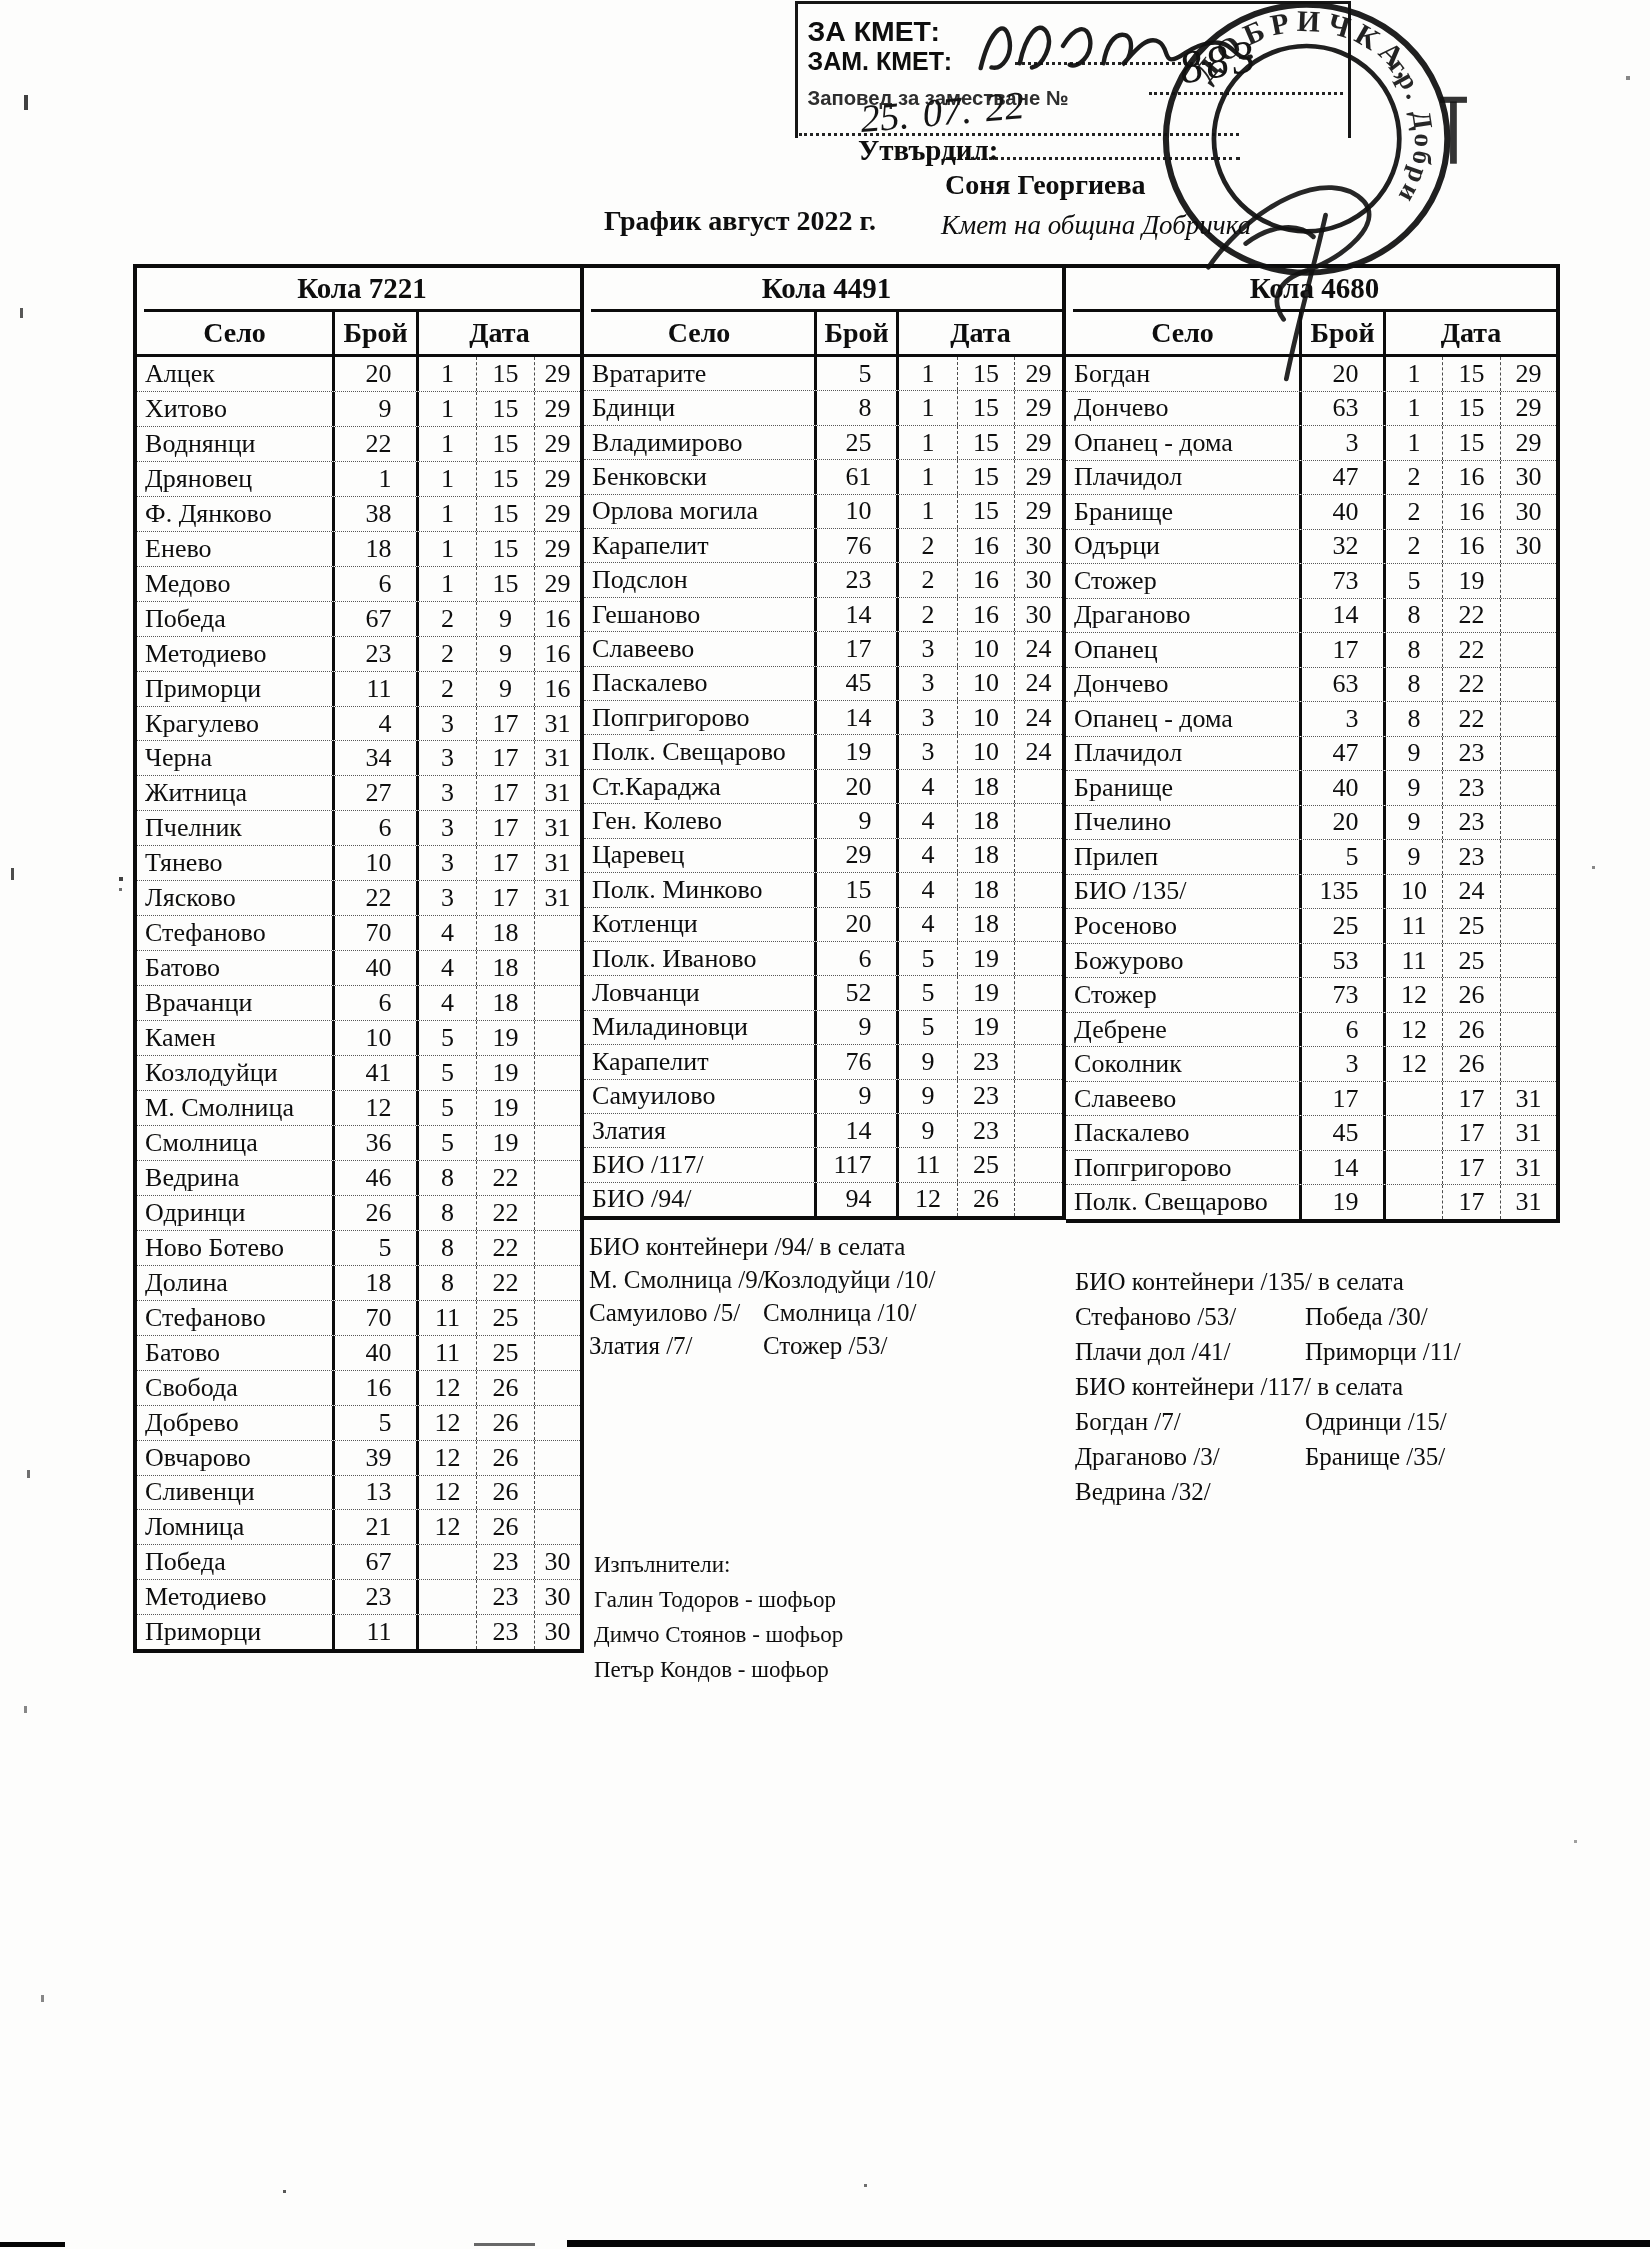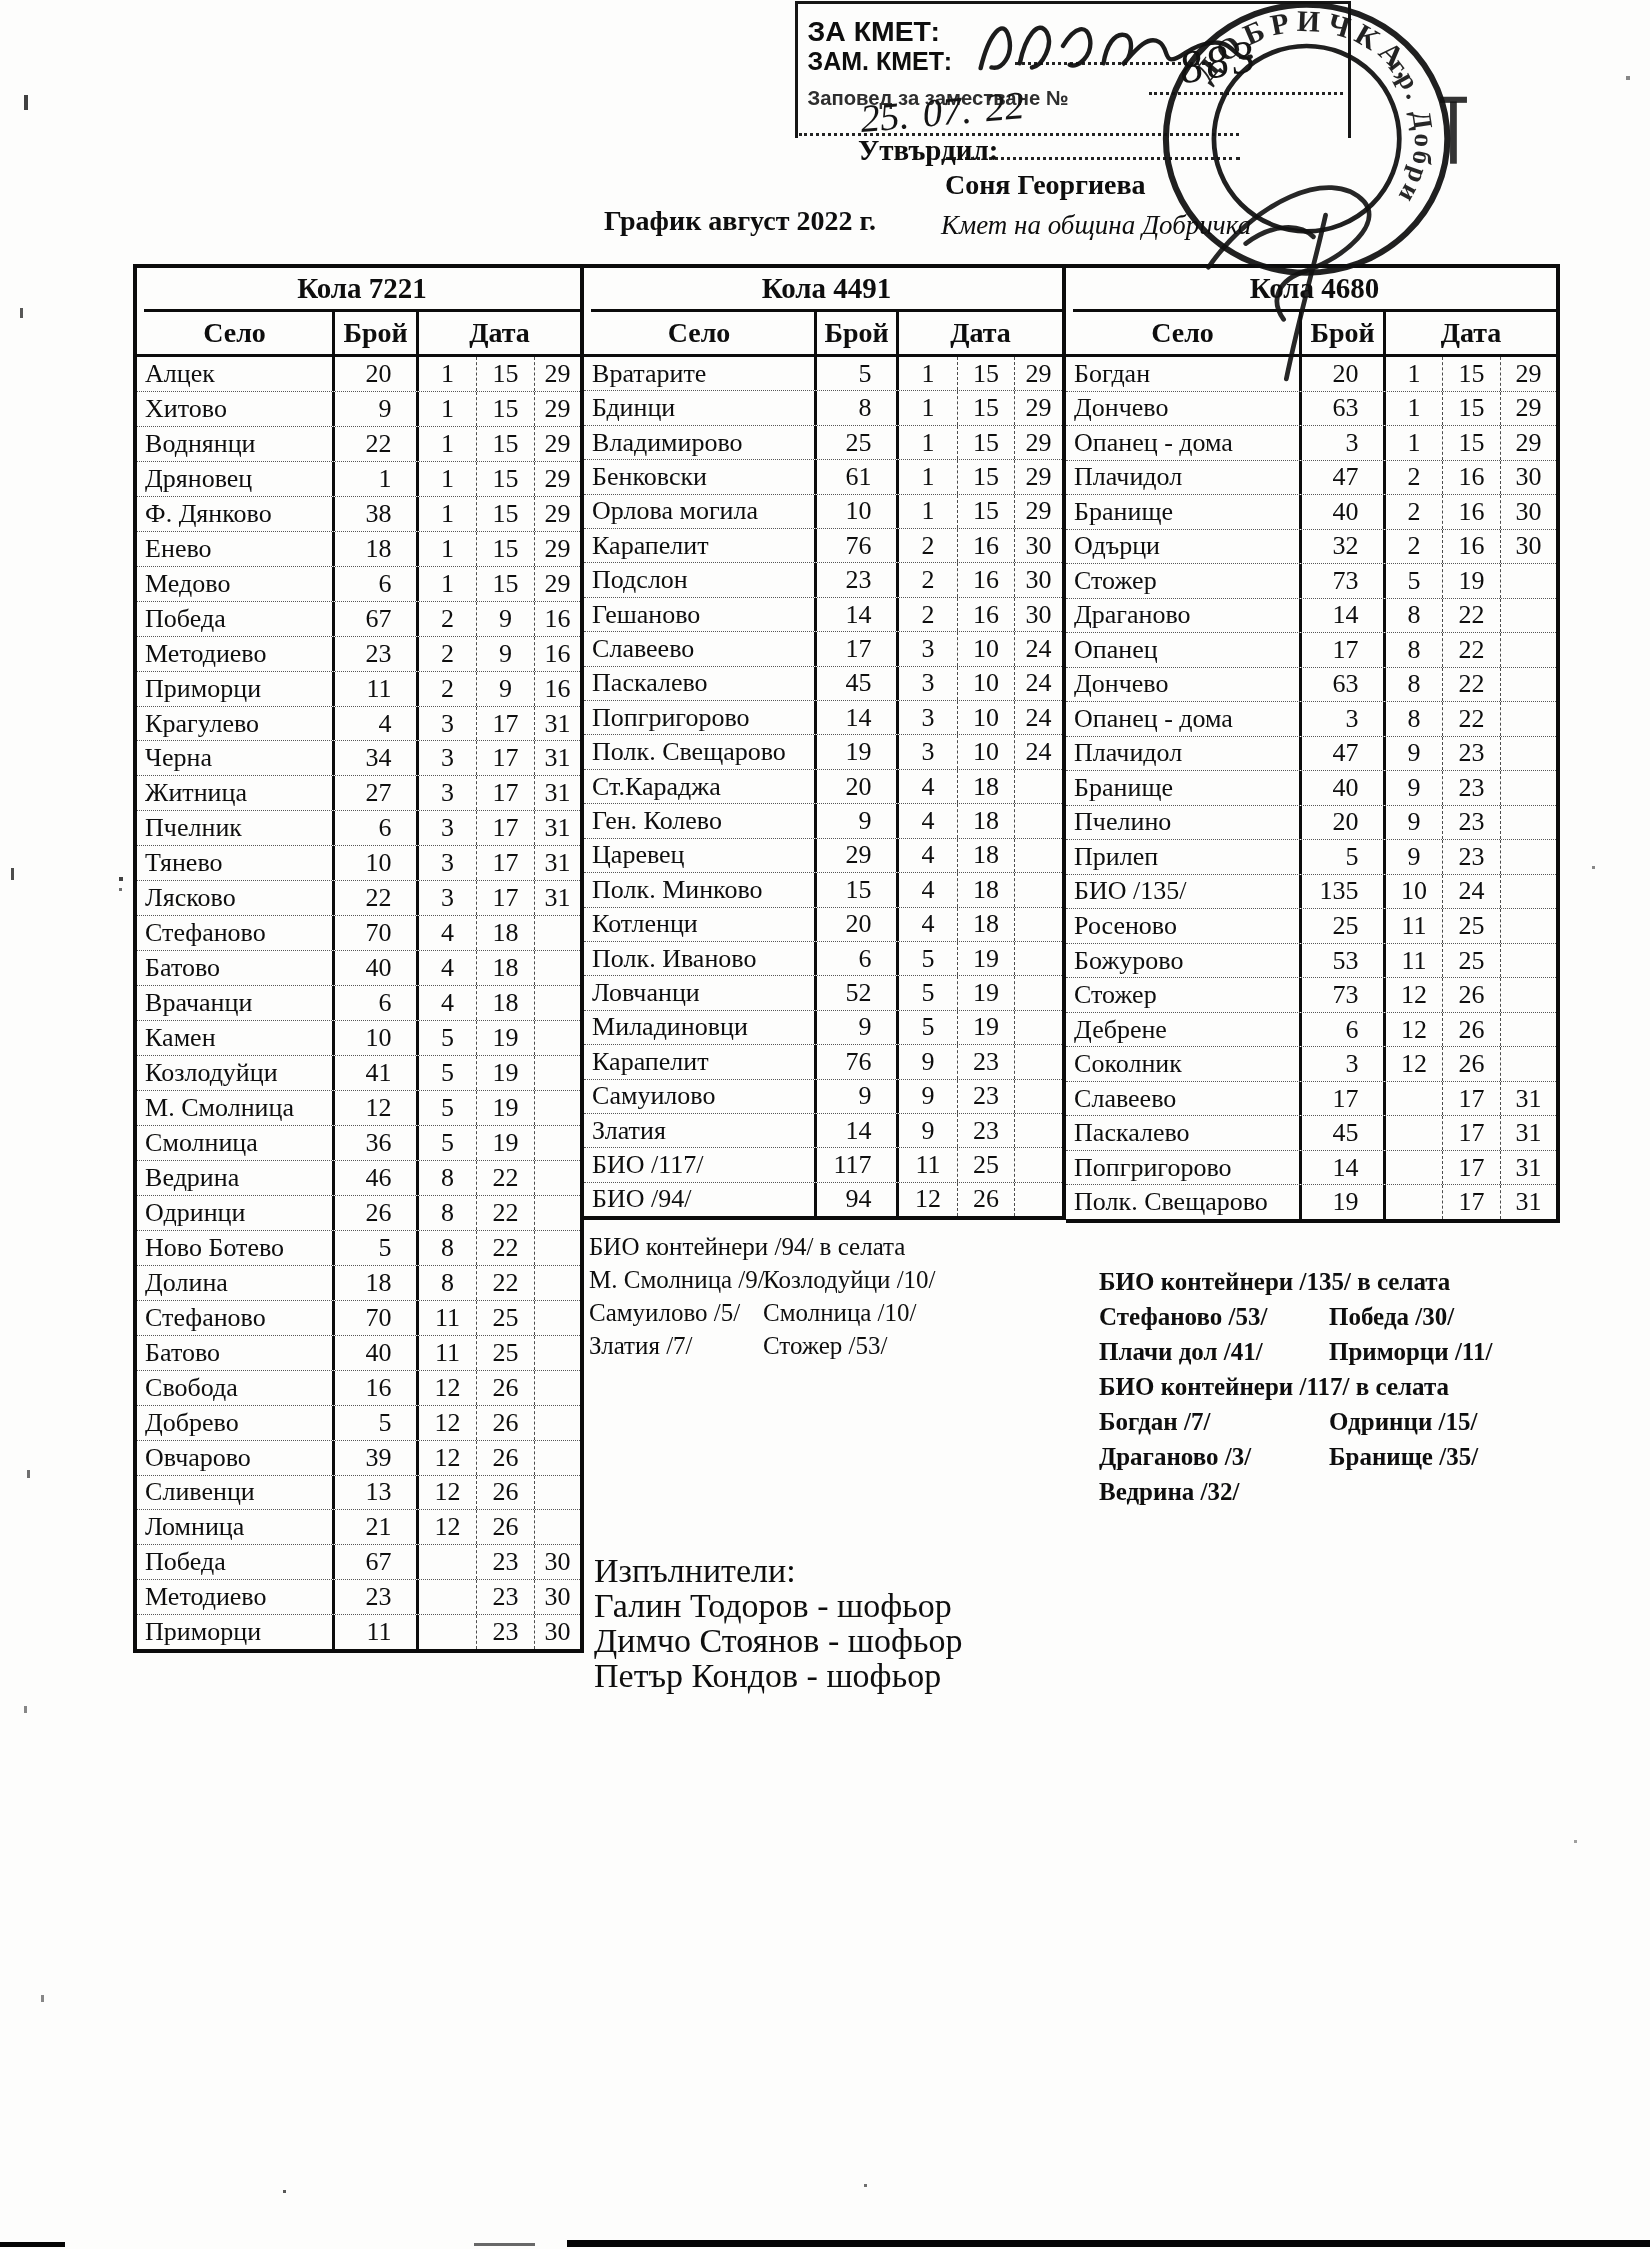--- a/index.html
+++ b/index.html
@@ -47,26 +47,26 @@
   .t2 .c-selo{width:233px;} .t2 .c-broj{width:82px;} .t2 .c-d1{width:59px;} .t2 .c-d2{width:57px;}
   .t3 .c-selo{width:236px;} .t3 .c-broj{width:84px;} .t3 .c-d1{width:57px;} .t3 .c-d2{width:58px;}
 
   
   .notes{font-size:25px;}
   .notes .note-row{position:relative;}
   .notes .nc1,.notes .nc2{position:absolute;white-space:nowrap;top:0;}
   .notes-t2{left:589px;top:1233px;width:474px;}
   .notes-t2 .note-row{height:33px;}
   .notes-t2 .nc2{left:174px;}
-  .notes-t3{left:1099px;top:1268px;width:485px;font-weight:bold;}
+  .notes-t3{left:1075px;top:1268px;width:485px;}
   .notes-t3 .note-row{height:35px;}
   .notes-t3 .nc2{left:230px;}
 
   
-  .executors{left:594px;top:1552px;font-size:34px;}
+  .executors{left:594px;top:1552px;font-size:23px;}
   .executors div{height:35px;white-space:nowrap;}
 
   
   .bar{background:#050505;}
   .speck{background:#111;}
   svg{overflow:visible;}
 </style>
 </head>
 <body>
 

